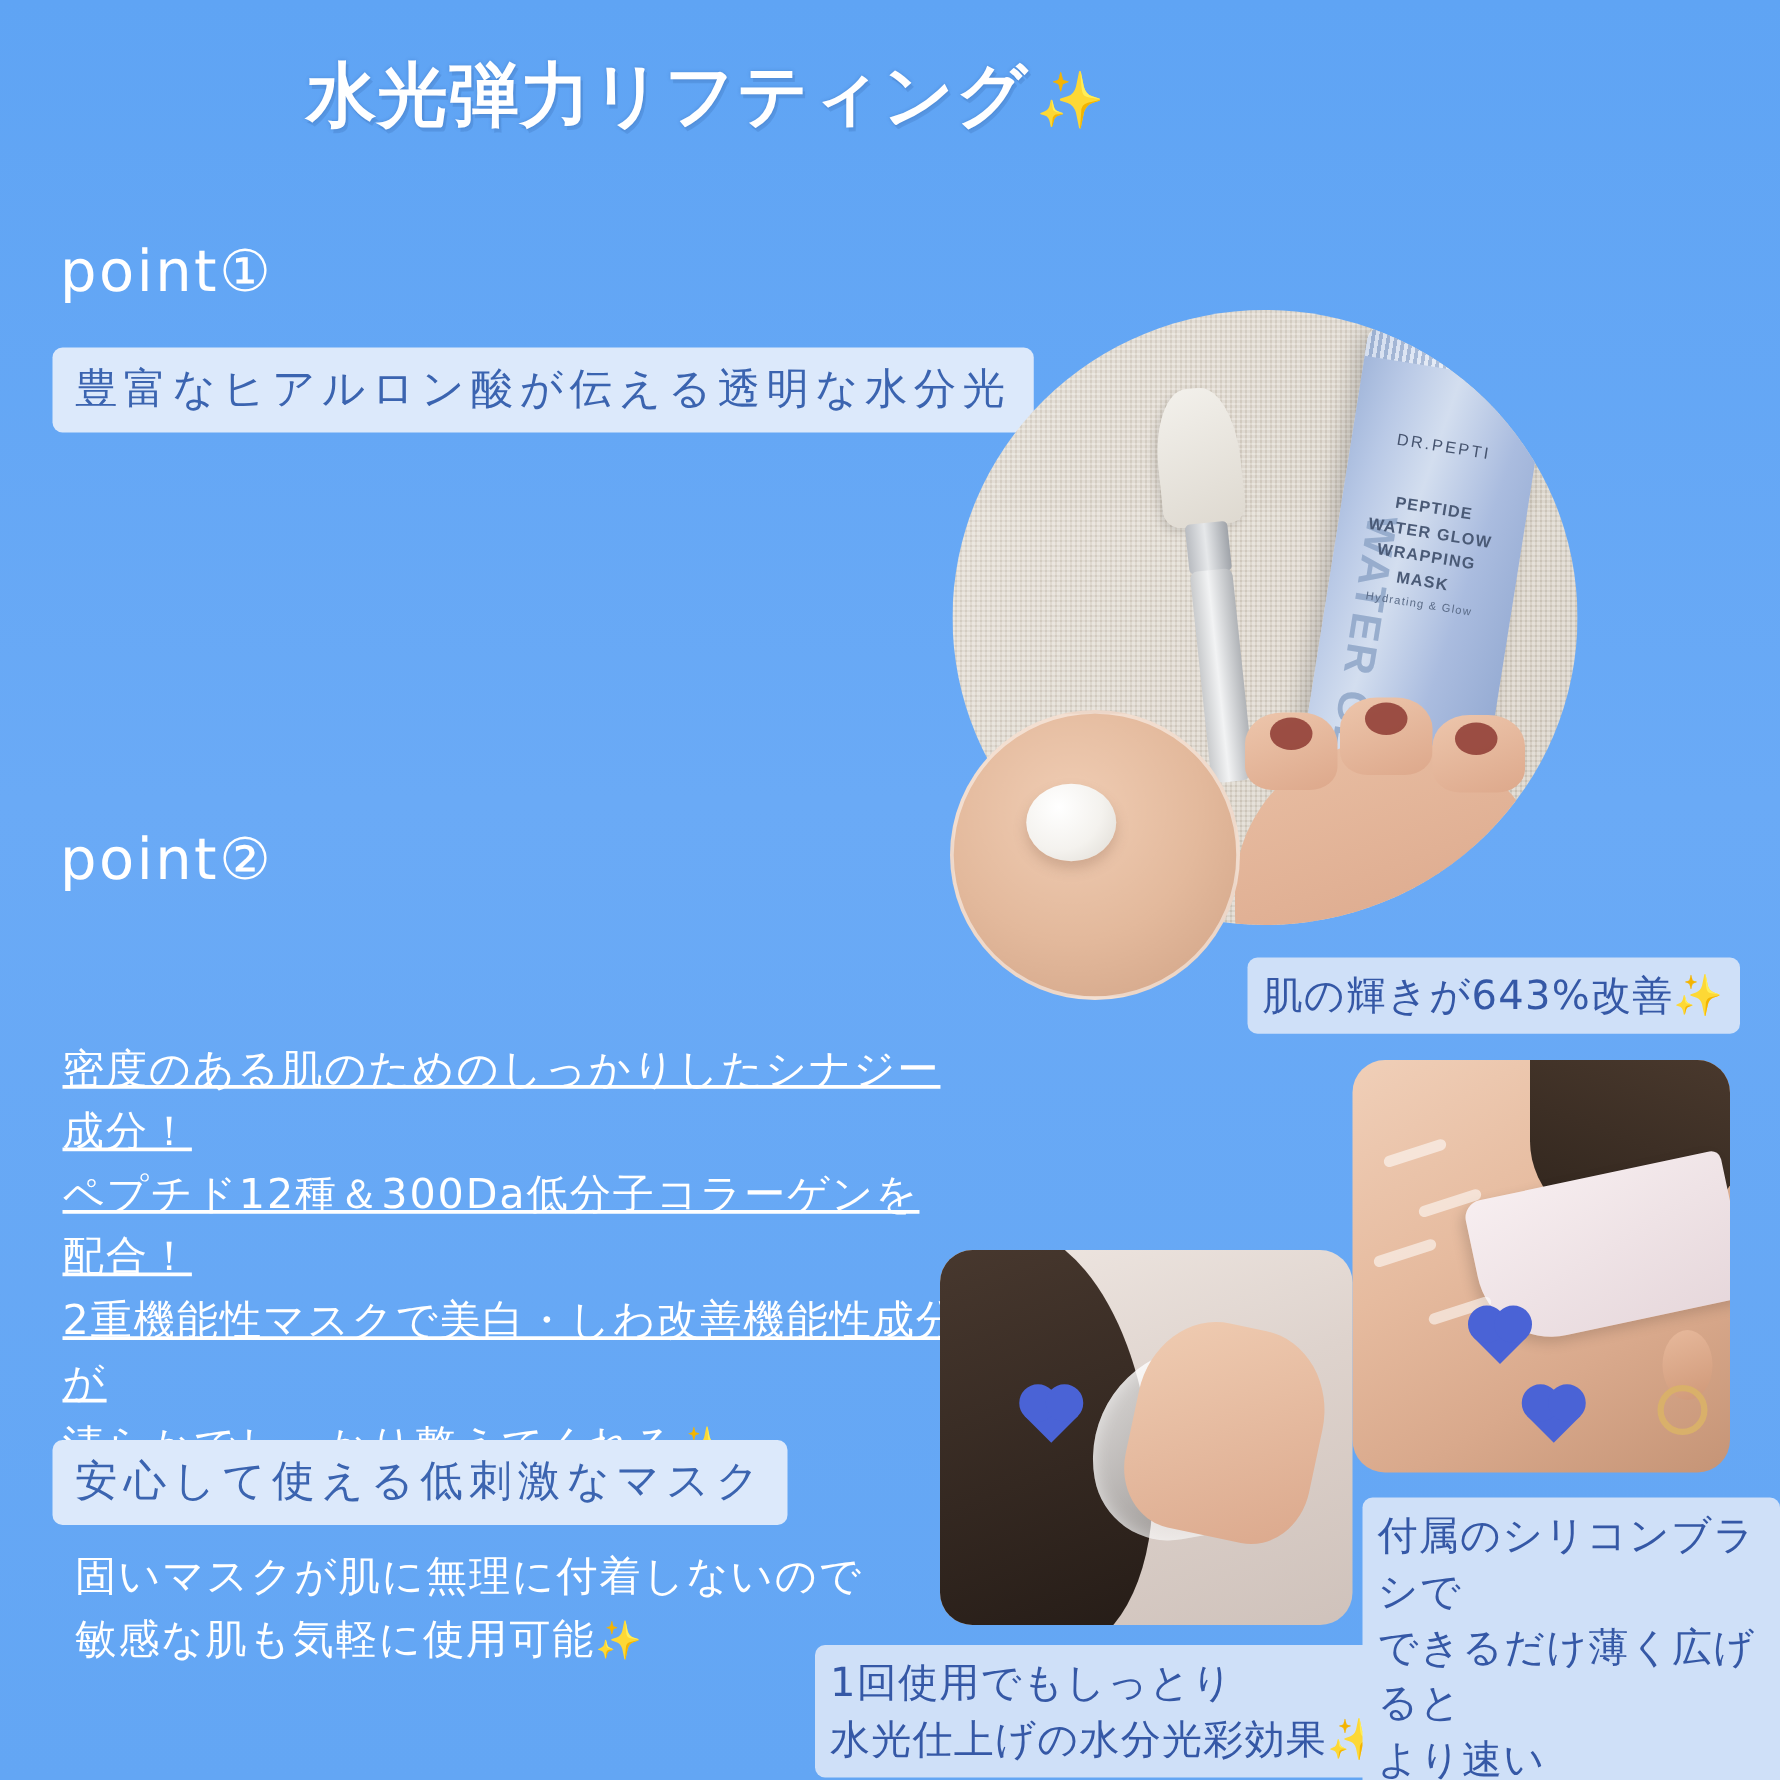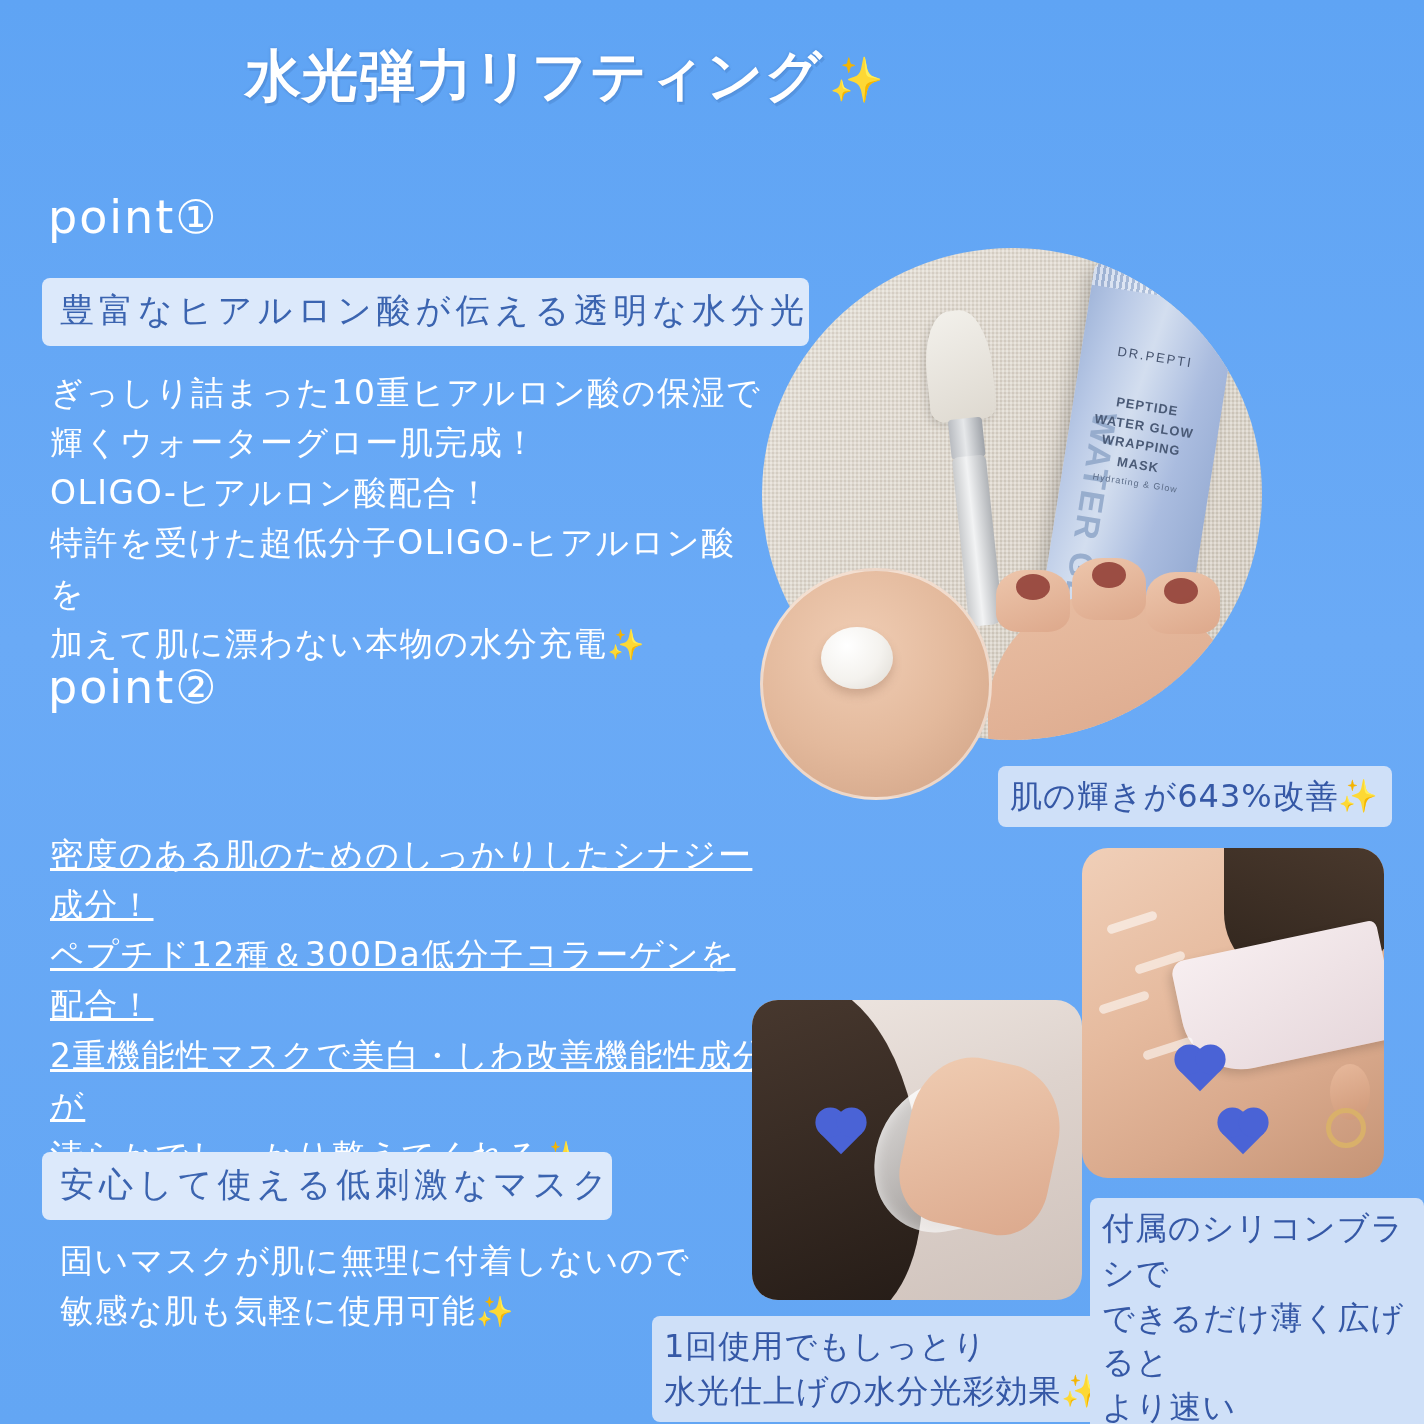--- a/index.html
+++ b/index.html
@@ -53,21 +53,21 @@
     letter-spacing: 2px;
     font-family: "DejaVu Sans", sans-serif;
   }
   .pill {
     position: absolute;
     background: #dce9fb;
     color: #3b64b0;
     border-radius: 8px;
     font-size: 34px;
     letter-spacing: 5px;
-    padding: 10px 0 12px 18px;
+    padding: 10px 18px 12px 18px;
     font-family: Liberation Sans, sans-serif;
     white-space: nowrap;
   }
   .body-text {
     position: absolute;
     color: #ffffff;
     font-size: 33px;
     line-height: 1.52;
     letter-spacing: 1.5px;
     font-family: "DejaVu Sans", sans-serif;
@@ -272,25 +272,20 @@
 <div class="page">
 
   <div class="headline">
     <span class="l2">
       <span>水光弾力リフティング</span><span class="sparkle-h">✨</span>
     </span>
   </div>
 
   <div class="point-label" style="left:48px; top:190px;">point①</div>
   <div class="pill" style="left:42px; top:278px;">豊富なヒアルロン酸が伝える透明な水分光</div>
-  <div class="body-text" style="left:50px; top:368px; width:720px;"><span>ぎっしり詰まった10重ヒアルロン酸の保湿で
-輝くウォーターグロー肌完成！
-OLIGO-ヒアルロン酸配合！
-特許を受けた超低分子OLIGO-ヒアルロン酸を
-加えて肌に漂わない本物の水分充電</span><span class="sparkle">✨</span></div>
 
   <div class="photo ph-product">
     <div class="brush">
       <div class="head"></div>
       <div class="ferrule"></div>
       <div class="handle"></div>
     </div>
     <div class="tube">
       <div class="cap-seam"></div>
       <div class="vert">WATER GLOW</div>

